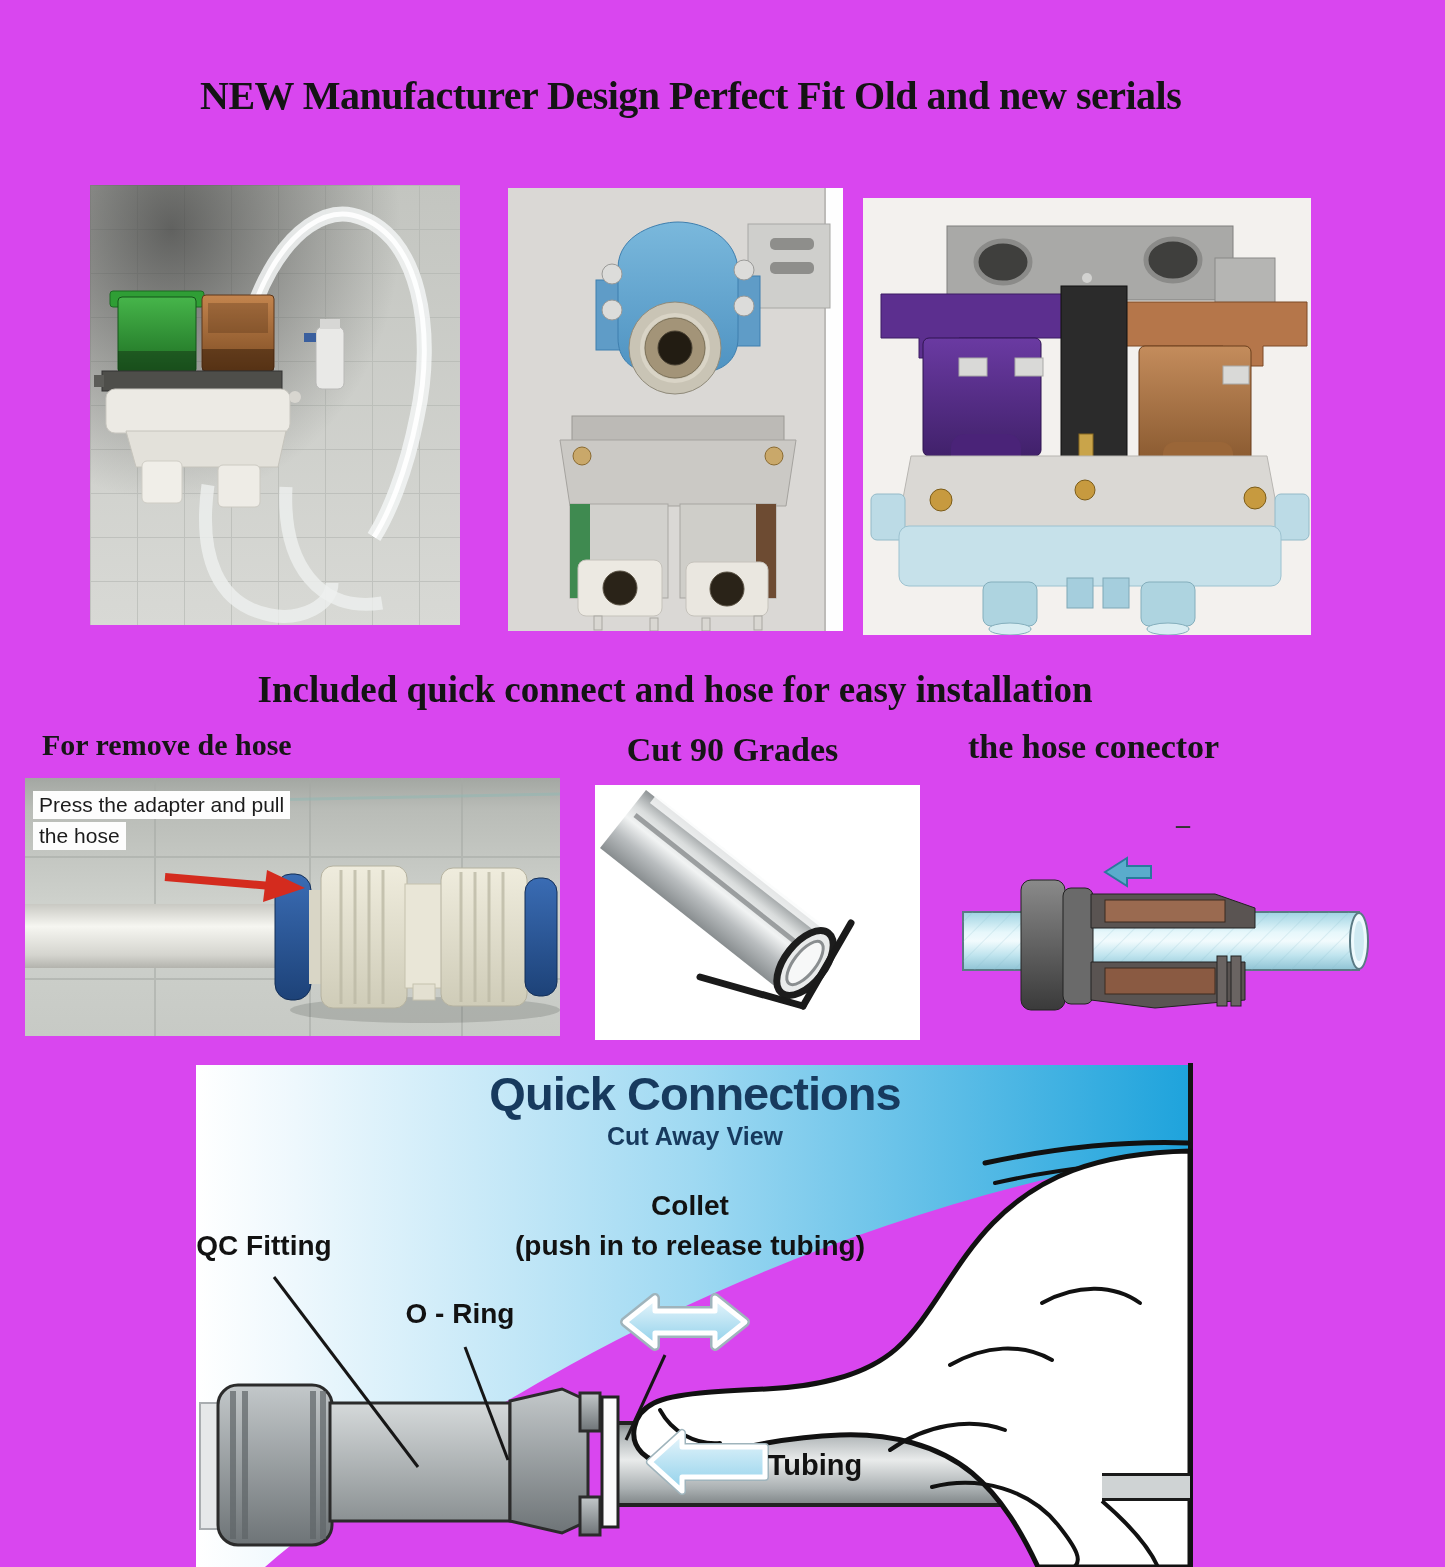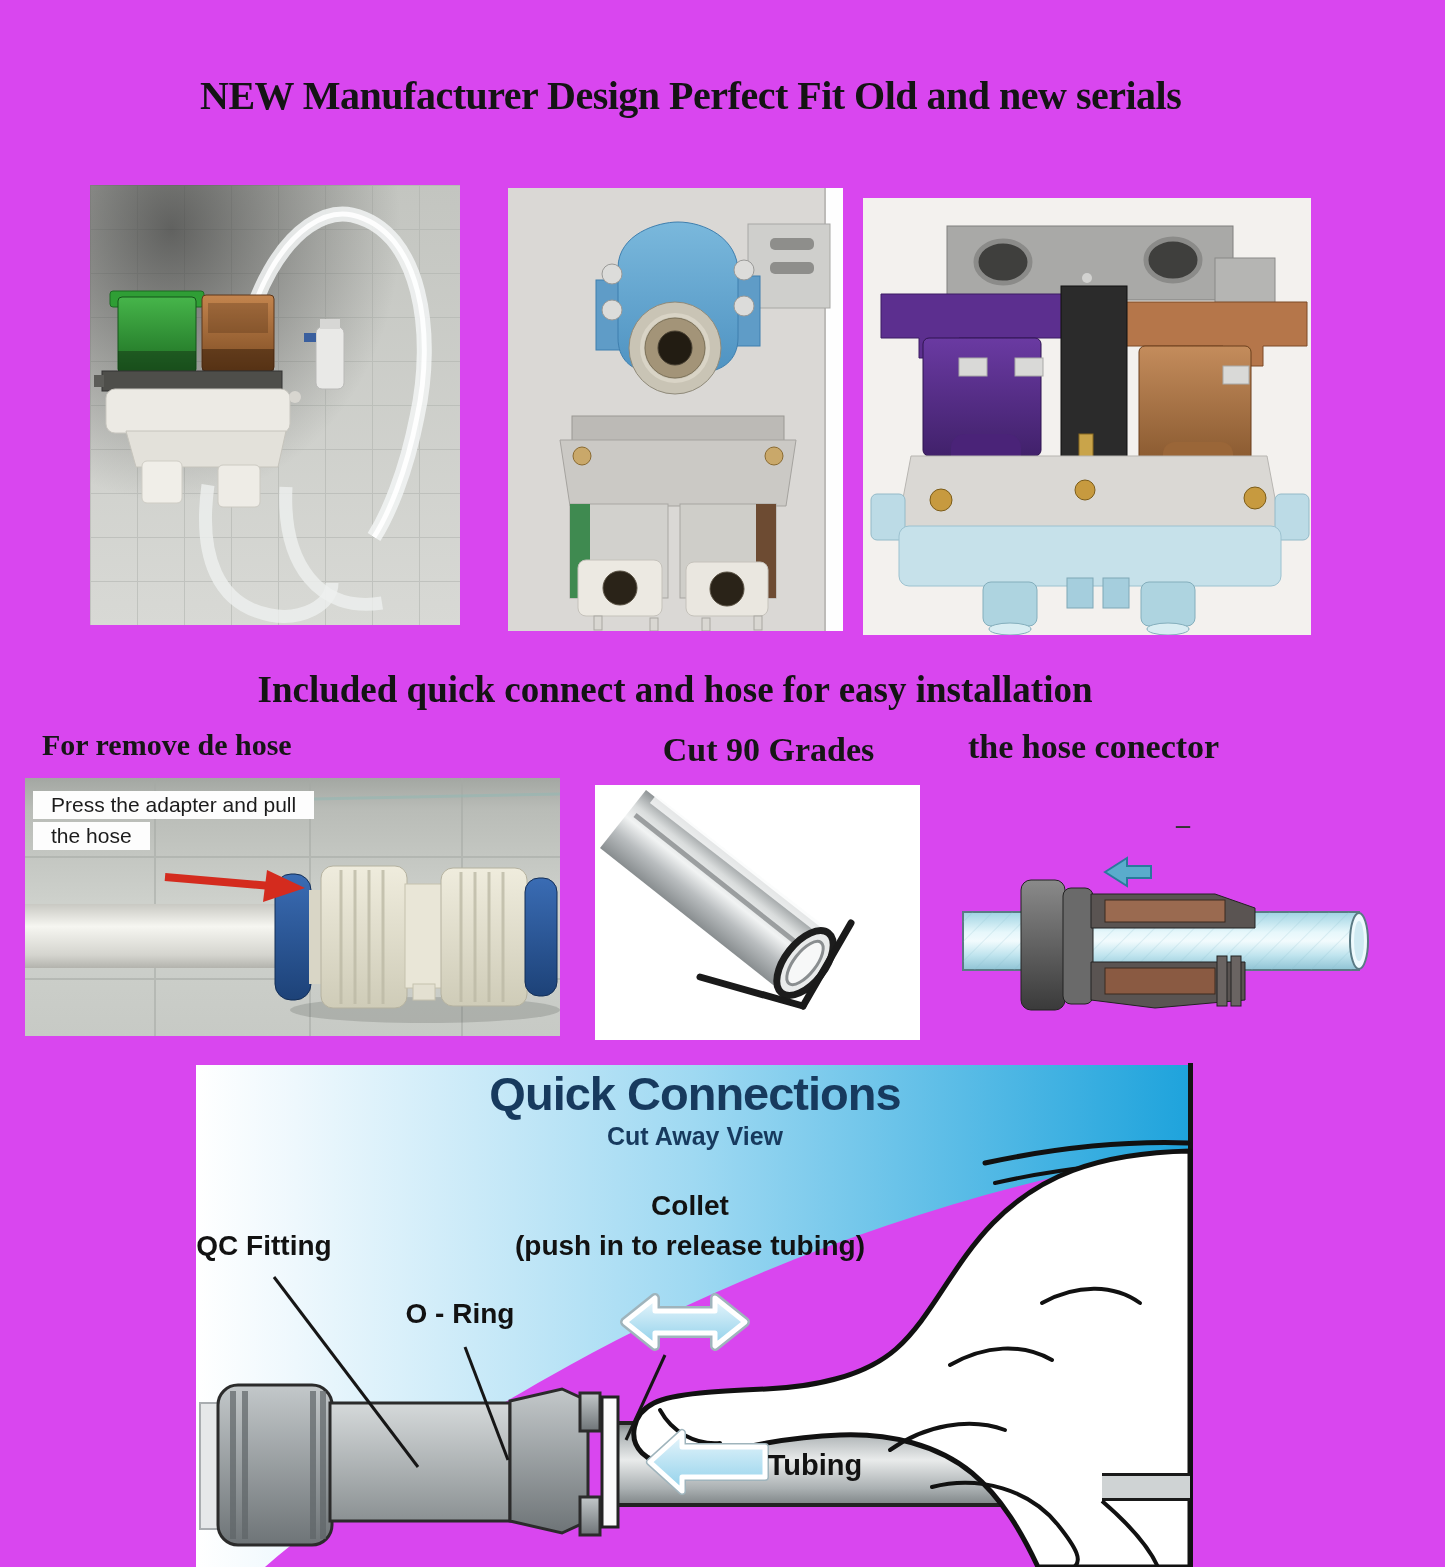--- a/index.html
+++ b/index.html
@@ -5,21 +5,21 @@
   html,body{margin:0;padding:0;background:#ffffff;}
   .canvas{position:relative;width:1445px;height:1567px;background:#d946ef;
           font-family:"Liberation Serif",serif;overflow:hidden;}
   .abs{position:absolute;}
   .main-title{font-weight:bold;font-size:40px;color:#141414;white-space:nowrap;letter-spacing:-0.5px;}
   .mid-title{font-weight:bold;font-size:37px;color:#141414;white-space:nowrap;text-align:center;}
   .step-h{font-weight:bold;color:#161616;white-space:nowrap;text-align:right;}
   .push-h{font-weight:bold;color:#161616;font-size:34px;line-height:41px;white-space:nowrap;}
   .dash{font-weight:bold;font-size:28px;color:#333;}
   .overlay-note{font-family:"Liberation Sans",sans-serif;font-size:21px;color:#1c1c1c;line-height:1.05;}
-  .overlay-note span{background:#fdfdfd;padding:3px 18px;display:block;width:fit-content;margin-bottom:3px;}
+  .overlay-note span{background:#fdfdfd;padding:3px 6px;display:block;width:fit-content;margin-bottom:3px;}
   svg text{font-family:"Liberation Sans",sans-serif;}
   .diag-navy{fill:var(--diagram-navy,#173a5e);}
   .lbl{fill:#121212;font-weight:bold;}
 </style>
 </head>
 <body>
 
 <div class="canvas">
 
   <div class="abs main-title" style="left:200px;top:72px;">NEW Manufacturer Design Perfect Fit Old and new serials</div>
@@ -181,21 +181,21 @@
       <rect x="120" y="384" width="54" height="44" rx="8" fill="#aed4e0" stroke="#84aebc"></rect>
       <ellipse cx="147" cy="431" rx="21" ry="6" fill="#d8edf2" stroke="#84aebc"></ellipse>
       <rect x="278" y="384" width="54" height="44" rx="8" fill="#aed4e0" stroke="#84aebc"></rect>
       <ellipse cx="305" cy="431" rx="21" ry="6" fill="#d8edf2" stroke="#84aebc"></ellipse>
     </g>
   </svg>
 
   <div class="abs mid-title" style="left:50px;top:668px;width:1250px;">Included quick connect and hose for easy installation</div>
 
   <div class="abs step-h" style="left:42px;top:728px;font-size:30px;">For remove de hose</div>
-  <div class="abs step-h" style="left:636px;top:731px;width:265px;font-size:34px;text-align:center;">Cut 90 Grades</div>
+  <div class="abs step-h" style="left:600px;top:731px;width:265px;font-size:34px;text-align:center;">Cut 90 Grades</div>
   <div class="abs push-h" style="left:968px;top:726px;">
     <div>the hose conector</div>
   </div>
   <div class="abs dash" style="left:1176px;top:808px;">–</div>
 
   <svg class="abs" style="left:25px;top:778px;" width="535" height="258" viewBox="0 0 535 258" role="img">
     <defs>
       <linearGradient id="rmbg" x1="0" y1="0" x2="0" y2="1">
         <stop offset="0" stop-color="#a3a7a2"></stop>
           <stop offset="0.12" stop-color="#b9bcb7"></stop>

